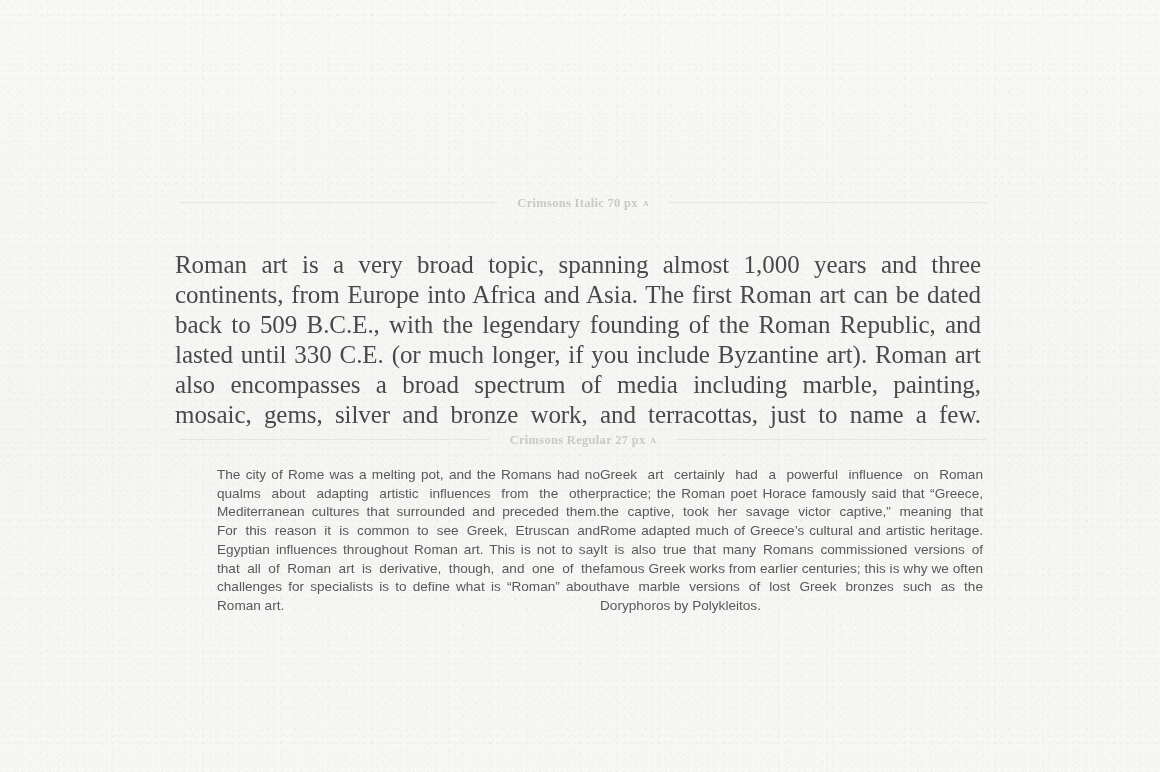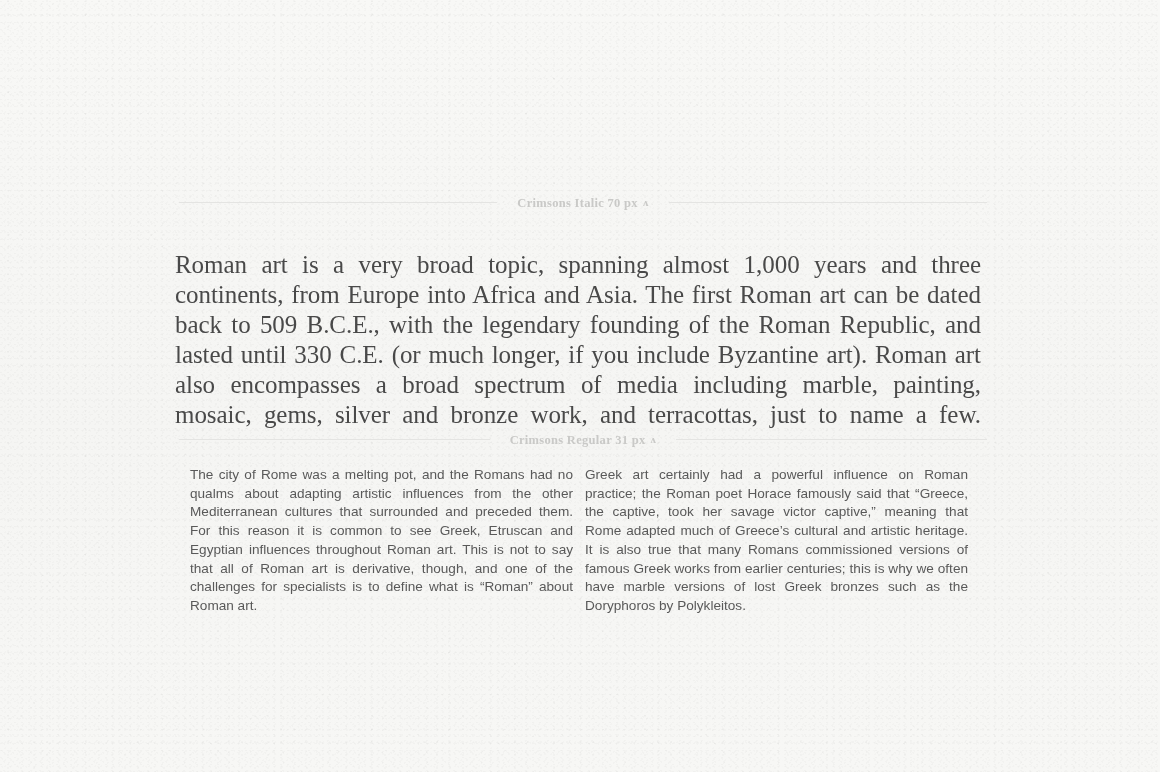--- a/index.html
+++ b/index.html
@@ -126,22 +126,21 @@
     width: 100%;
   }
 
   
   .columns-block {
     position: absolute;
     left: 0;
     top: 466px;
     width: 808px;
     display: flex;
-    justify-content: center;
-    gap: 12px;
+    justify-content: flex-end;
   }
   .text-column {
     width: 383px;
   }
   .column-paragraph {
     margin: 0;
     font-family: "Liberation Sans", "DejaVu Sans", sans-serif;
     font-weight: 400;
     font-size: 13.6px;
     line-height: 18.7px;
@@ -163,21 +162,21 @@
       <span class="divider-label"><span>Crimsons Italic 70 px</span><span class="caret-icon">ʌ</span></span>
       <span class="rule"></span>
     </div>
 
     <div class="body-block">
       <p class="body-paragraph">Roman art is a very broad topic, spanning almost 1,000 years and three continents, from Europe into Africa and Asia. The first Roman art can be dated back to 509 B.C.E., with the legendary founding of the Roman Republic, and lasted until 330 C.E. (or much longer, if you include Byzantine art). Roman art also encompasses a broad spectrum of media including marble, painting, mosaic, gems, silver and bronze work, and terracottas, just to name a few.</p>
     </div>
 
     <div class="divider" id="divider-body">
       <span class="rule"></span>
-      <span class="divider-label"><span>Crimsons Regular 31 px</span><span class="caret-icon">ʌ</span></span>
+      <span class="divider-label"><span>Crimsons Regular 27 px</span><span class="caret-icon">ʌ</span></span>
       <span class="rule"></span>
     </div>
 
     <div class="columns-block">
       <div class="text-column">
         <p class="column-paragraph">The city of Rome was a melting pot, and the Romans had no qualms about adapting artistic influences from the other Mediterranean cultures that surrounded and preceded them. For this reason it is common to see Greek, Etruscan and Egyptian influences throughout Roman art. This is not to say that all of Roman art is derivative, though, and one of the challenges for specialists is to define what is “Roman” about Roman art.</p>
       </div>
       <div class="text-column">
         <p class="column-paragraph">Greek art certainly had a powerful influence on Roman practice; the Roman poet Horace famously said that “Greece, the captive, took her savage victor captive,” meaning that Rome adapted much of Greece’s cultural and artistic heritage. It is also true that many Romans commissioned versions of famous Greek works from earlier centuries; this is why we often have marble versions of lost Greek bronzes such as the Doryphoros by Polykleitos.</p>
       </div>

